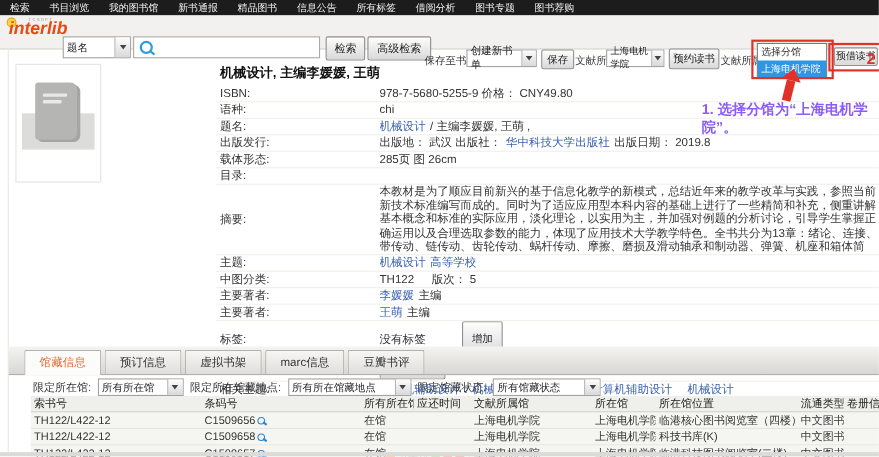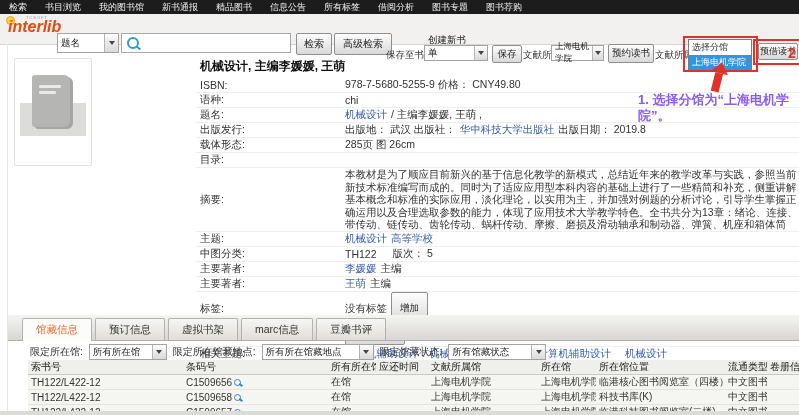--- a/index.html
+++ b/index.html
@@ -27,21 +27,21 @@
   .search-box input{border:none;outline:none;flex:1;height:16px;font-size:10px;margin-left:4px;background:transparent;}
   .btn{background:linear-gradient(#fdfdfd,#d9d9d9);border:1px solid #8f8f8f;border-radius:2px;color:#222;
        font-size:9.5px;display:inline-flex;align-items:center;justify-content:center;cursor:pointer;white-space:nowrap;}
   .btn-search{position:absolute;left:296px;top:19px;width:34px;height:20px;font-size:10px;}
   .btn-adv{position:absolute;left:334px;top:19px;width:56px;height:20px;font-size:10px;}
   
   .vline-left{position:absolute;left:7px;top:44px;height:367px;border-left:1px solid #e7e7e3;}
   .footer-strip{position:absolute;left:0;top:411px;width:799px;height:4px;background:#dbdbd7;}
   
   .tlabel{position:absolute;font-size:9.5px;color:#333;white-space:nowrap;}
-  .sel-list{position:absolute;left:424px;top:45px;width:64px;height:16px;align-items:flex-end;}
+  .sel-list{position:absolute;left:424px;top:45px;width:64px;height:16px;}
   .btn-save{position:absolute;left:492px;top:45px;width:28px;height:16px;}
   .sel-lib{position:absolute;left:551px;top:45px;width:53px;height:16px;font-size:8.5px;}
   .btn-reserve{position:absolute;left:608px;top:44px;width:44px;height:17px;}
   .dropdown-open{position:absolute;left:688px;top:39px;width:62px;background:#fff;border:1px solid #7b7b7b;z-index:5;}
   .dropdown-open .opt{font-size:9px;padding:1px 3px;white-space:nowrap;overflow:hidden;cursor:pointer;}
   .dropdown-open .opt.selected{background:#3195e3;color:#fff;}
   .btn-prelend{position:absolute;left:758px;top:43px;width:38px;height:15px;z-index:5;font-size:9px;}
   .redbox{position:absolute;border:2px solid #e03228;z-index:6;pointer-events:none;}
   .redbox-dd{left:683px;top:36px;width:71px;height:32px;}
   .redbox-btn{left:753px;top:39px;width:46px;height:22px;}
@@ -62,21 +62,21 @@
   
   .detail{position:absolute;left:196px;top:57px;right:0;}
   .book-title{font-size:12px;font-weight:bold;color:#111;padding:1px 0 3px 4px;}
   .frow{display:flex;align-items:center;min-height:13px;border-bottom:1px solid #f0efeb;font-size:10.5px;padding-left:4px;}
   .frow.noline{border-bottom:none;}
   .flabel{width:145px;flex:none;color:#333;}
   .fvalue{flex:1;display:flex;align-items:center;gap:4px;overflow:hidden;white-space:nowrap;min-height:13px;}
   a.lnk{color:#3a62b0;text-decoration:none;cursor:pointer;}
   .abstract-row{align-items:center;}
   .abstract-text{white-space:normal;font-size:10.5px;line-height:12.6px;height:63px;overflow:hidden;display:block;}
-  .btn-small{height:15px;padding:8px 8px;font-size:9.5px;}
+  .btn-small{height:15px;padding:8px 8px;font-size:9.5px;margin-left:29px;}
   .btn-shelf{height:16px;padding:0 10px;font-size:9.5px;}
   .gap12{margin-left:12px;}
   
   .res{display:inline-flex;align-items:center;margin-right:10px;cursor:pointer;}
   .dz{color:#00b51d;font-weight:bold;font-size:12px;}
   .den{color:#e8792e;font-size:12px;font-weight:bold;margin-left:1px;}
   .bai{color:#2319dc;font-weight:bold;font-size:12px;margin-top:28px;}
   .paw{width:9px;height:9px;background:#2319dc;border-radius:50% 50% 45% 45%;display:inline-block;margin:0 1px;}
   .btu{color:#d20f13;font-weight:bold;font-size:12px;}
   .goog{font-family:"Liberation Serif","DejaVu Serif",serif;font-weight:bold;font-size:13px;}

